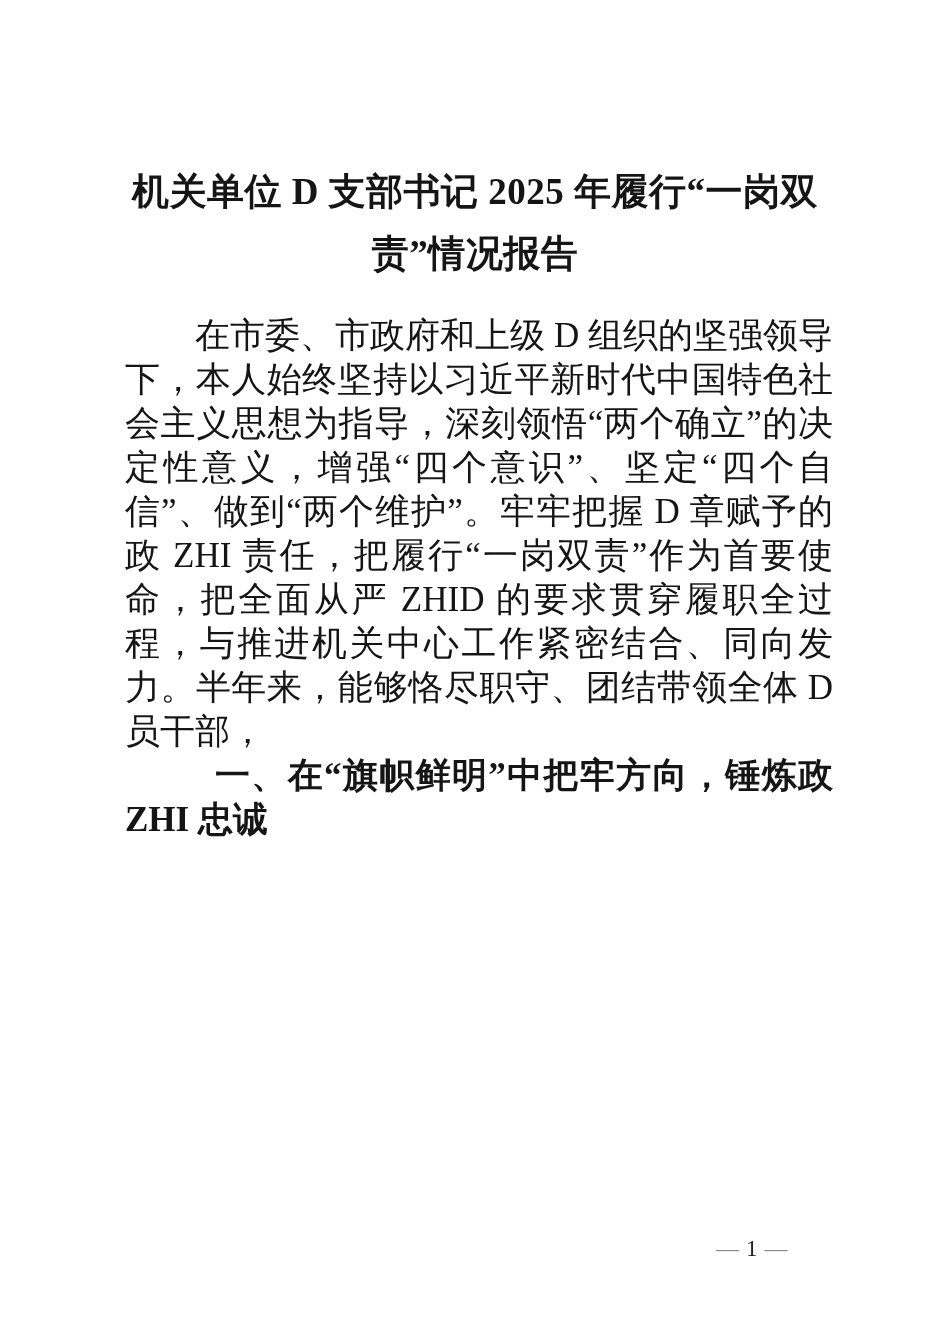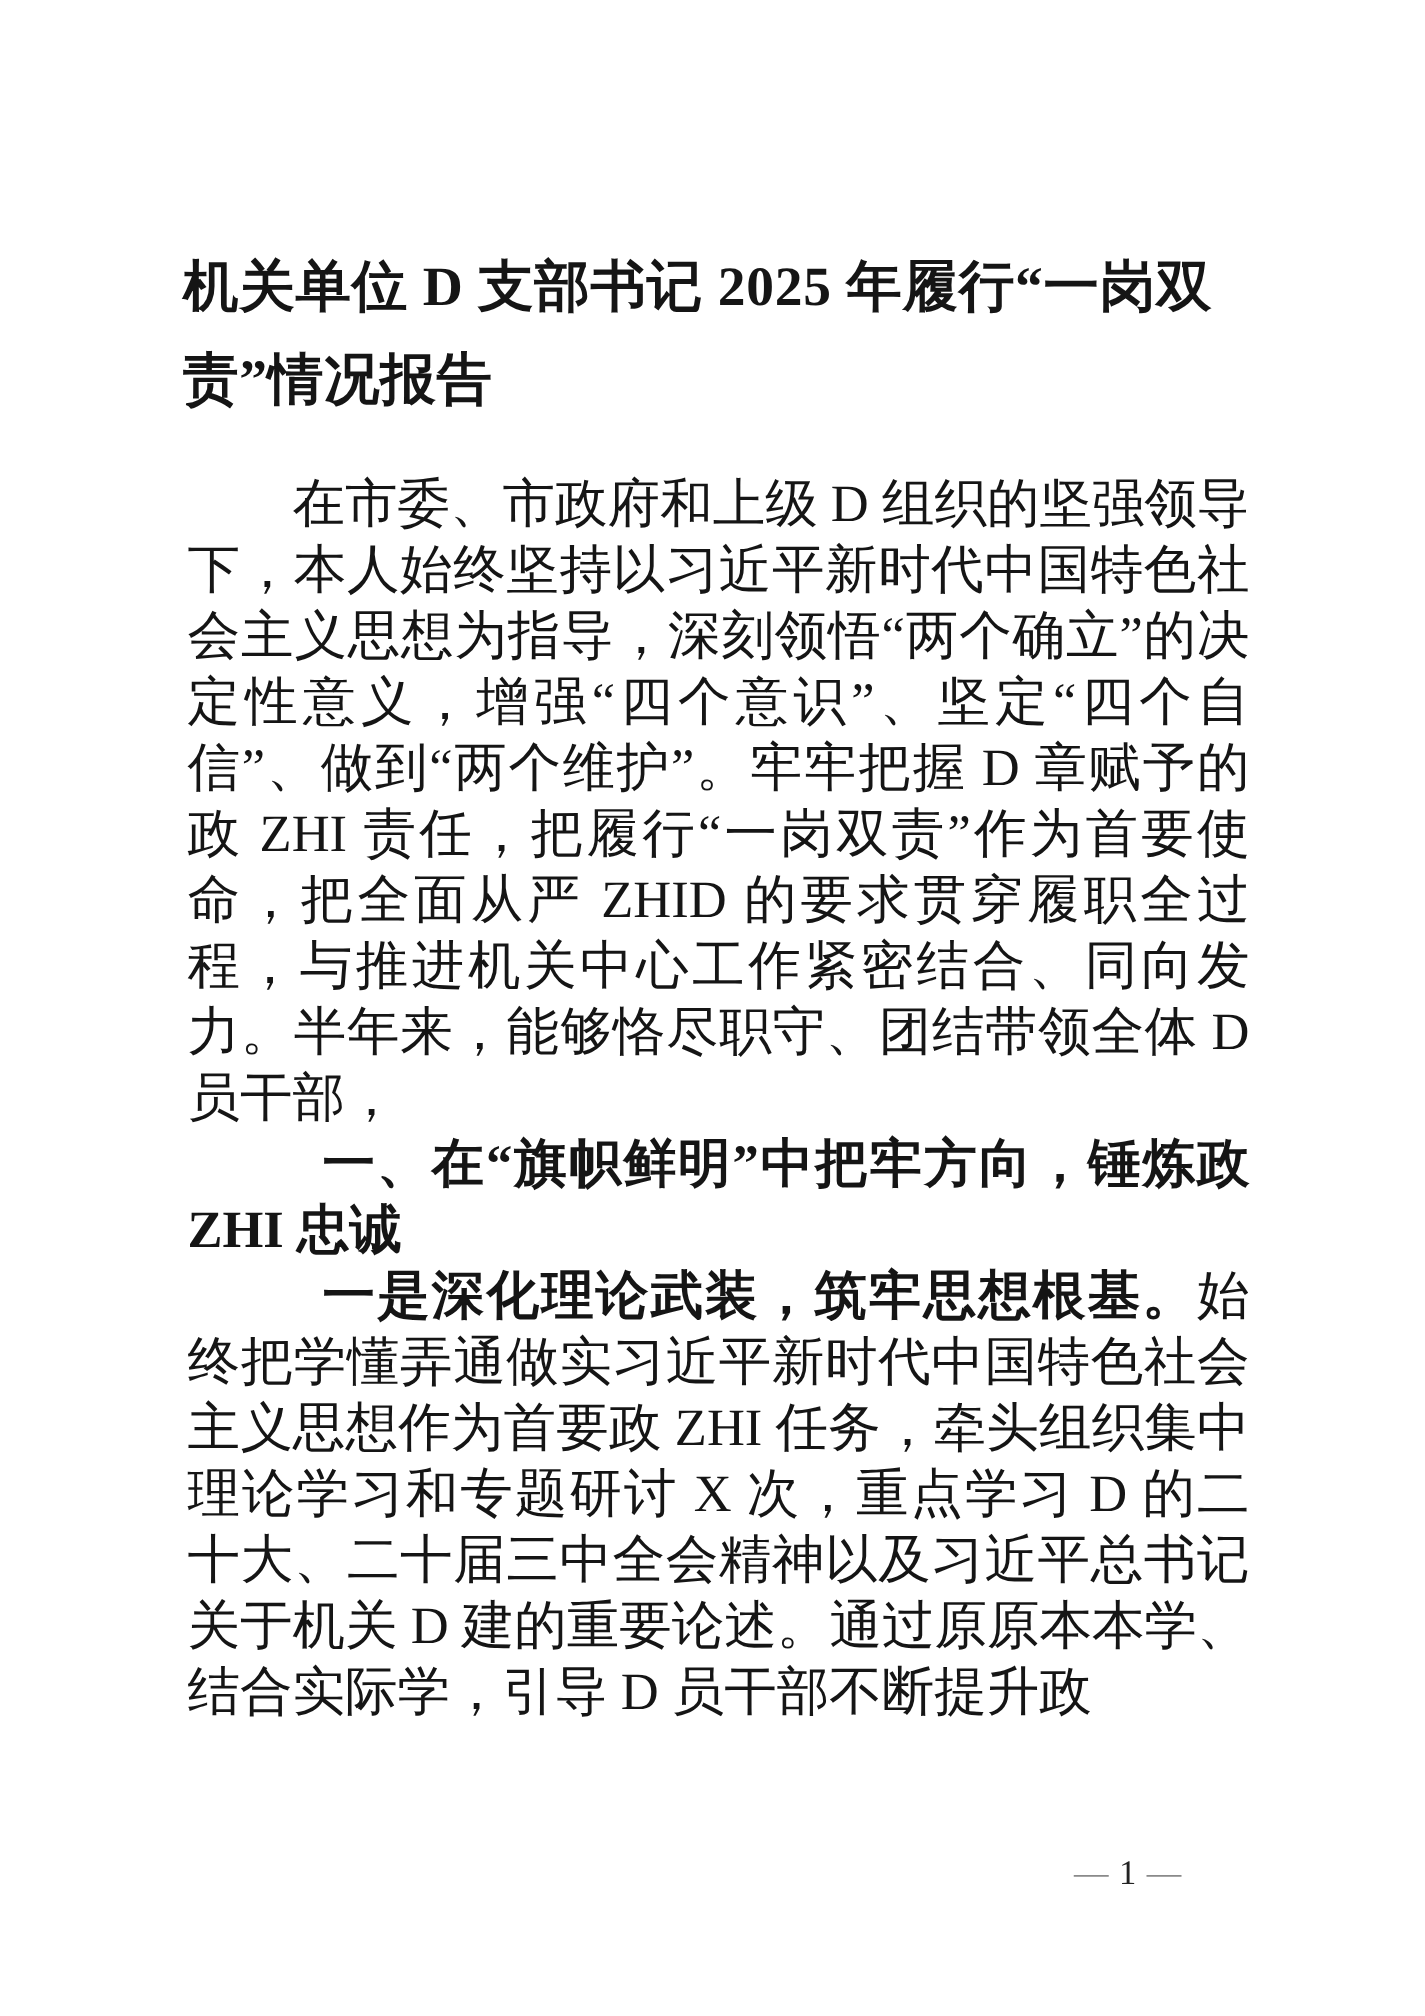--- a/index.html
+++ b/index.html
@@ -14,21 +14,21 @@
     background: #ffffff;
     overflow: hidden;
     font-family: "Liberation Serif", "DejaVu Serif", serif;
     color: #151515;
   }
   .doc-title {
     position: absolute;
     top: 161px;
     left: 122px;
     width: 706px;
-    text-align: left;
+    text-align: center;
     font-size: 37px;
     line-height: 62px;
     font-weight: 700;
     letter-spacing: 0.5px;
   }
   .doc-body {
     position: absolute;
     top: 314px;
     left: 125px;
     width: 708px;
@@ -68,20 +68,19 @@
 </head>
 <body>
 
 <div class="page">
 
   <div class="doc-title">机关单位 D 支部书记 2025 年履行“一岗双责”情况报告</div>
 
   <div class="doc-body">
       <p class="indent"><span>在市委、市政府和上级 D 组织的坚强领导下，本人始终坚持以习近平新时代中国特色社会主义思想为指导，深刻领悟“两个确立”的决定性意义，增强“四个意识”、坚定“四个自信”、做到“两个维护”。牢牢把握 D 章赋予的政 ZHI 责任，把履行“一岗双责”作为首要使命，把全面从严 ZHID 的要求贯穿履职全过程，与推进机关中心工作紧密结合、同向发力。半年来，能够恪尽职守、团结带领全体 D 员干部，</span></p>
       <p class="indent"><span class="bold">一、在“旗帜鲜明”中把牢方向，锤炼政 ZHI 忠诚</span></p>
-      <p class="indent"><span class="bold">一是深化理论武装，筑牢思想根基。</span><span>始终把学懂弄通做实习近平新时代中国特色社会主义思想作为首要政 ZHI 任务，牵头组织集中理论学习和专题研讨 X 次，重点学习 D 的二十大、二十届三中全会精神以及习近平总书记关于机关 D 建的重要论述。通过原原本本学、结合实际学，引导 D 员干部不断提升政</span></p>
     </div>
 
   <div class="page-footer">
     <span class="dash">—</span><span class="num">1</span><span class="dash">—</span>
   </div>
 
 </div>
 
 </body></html>

